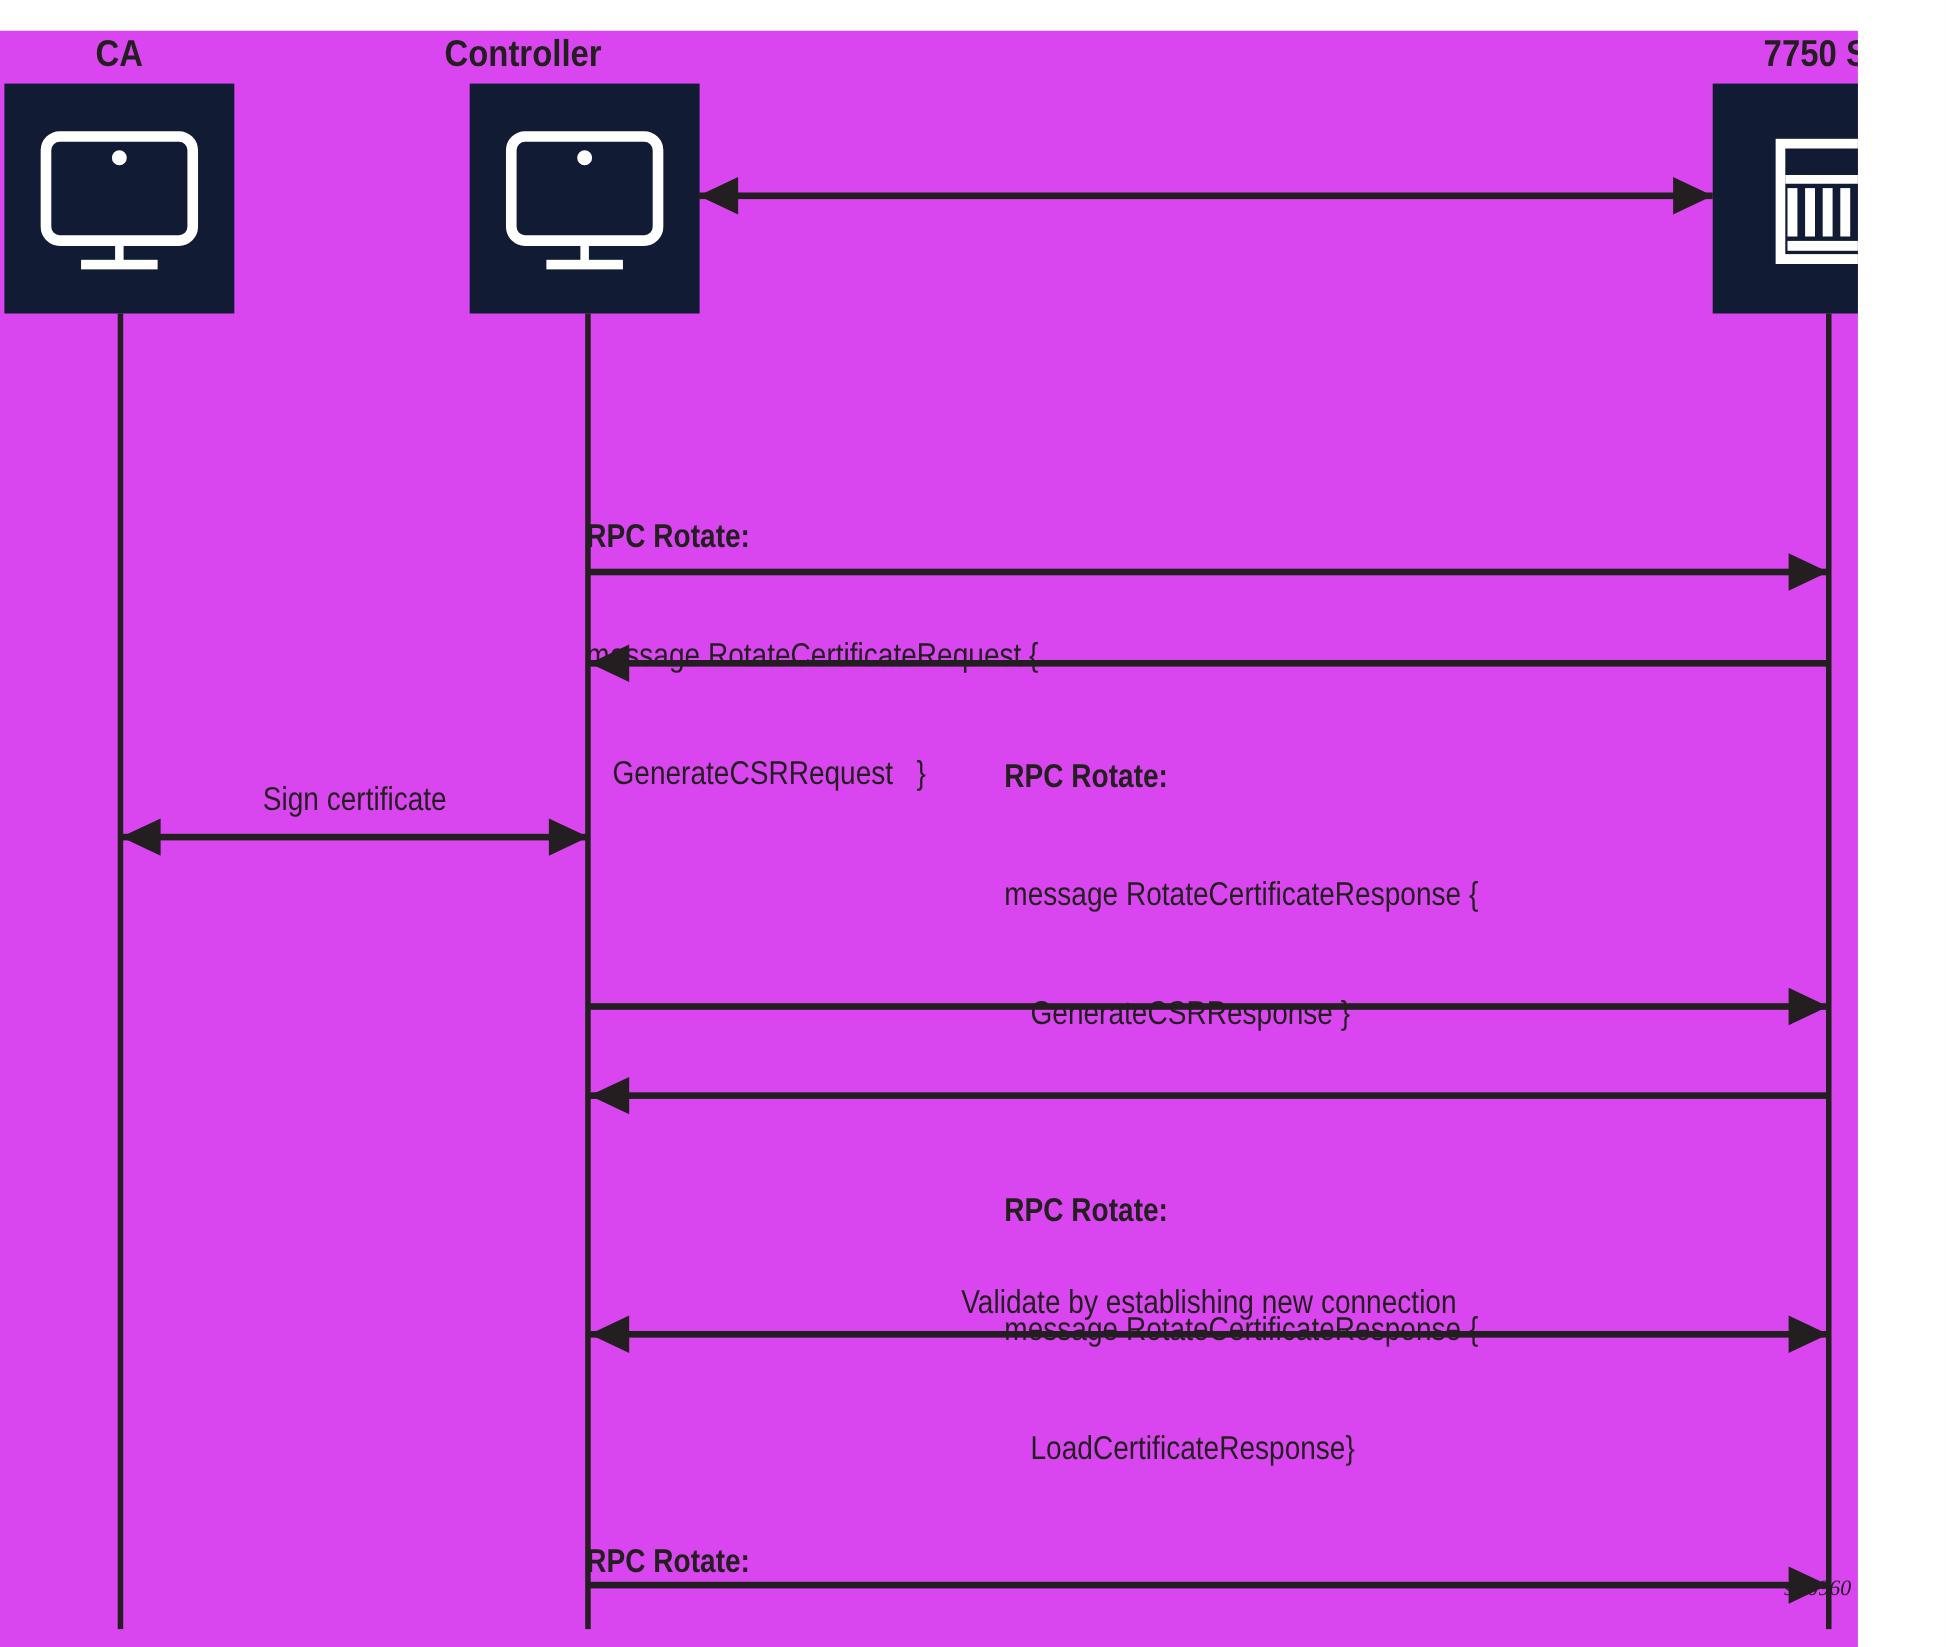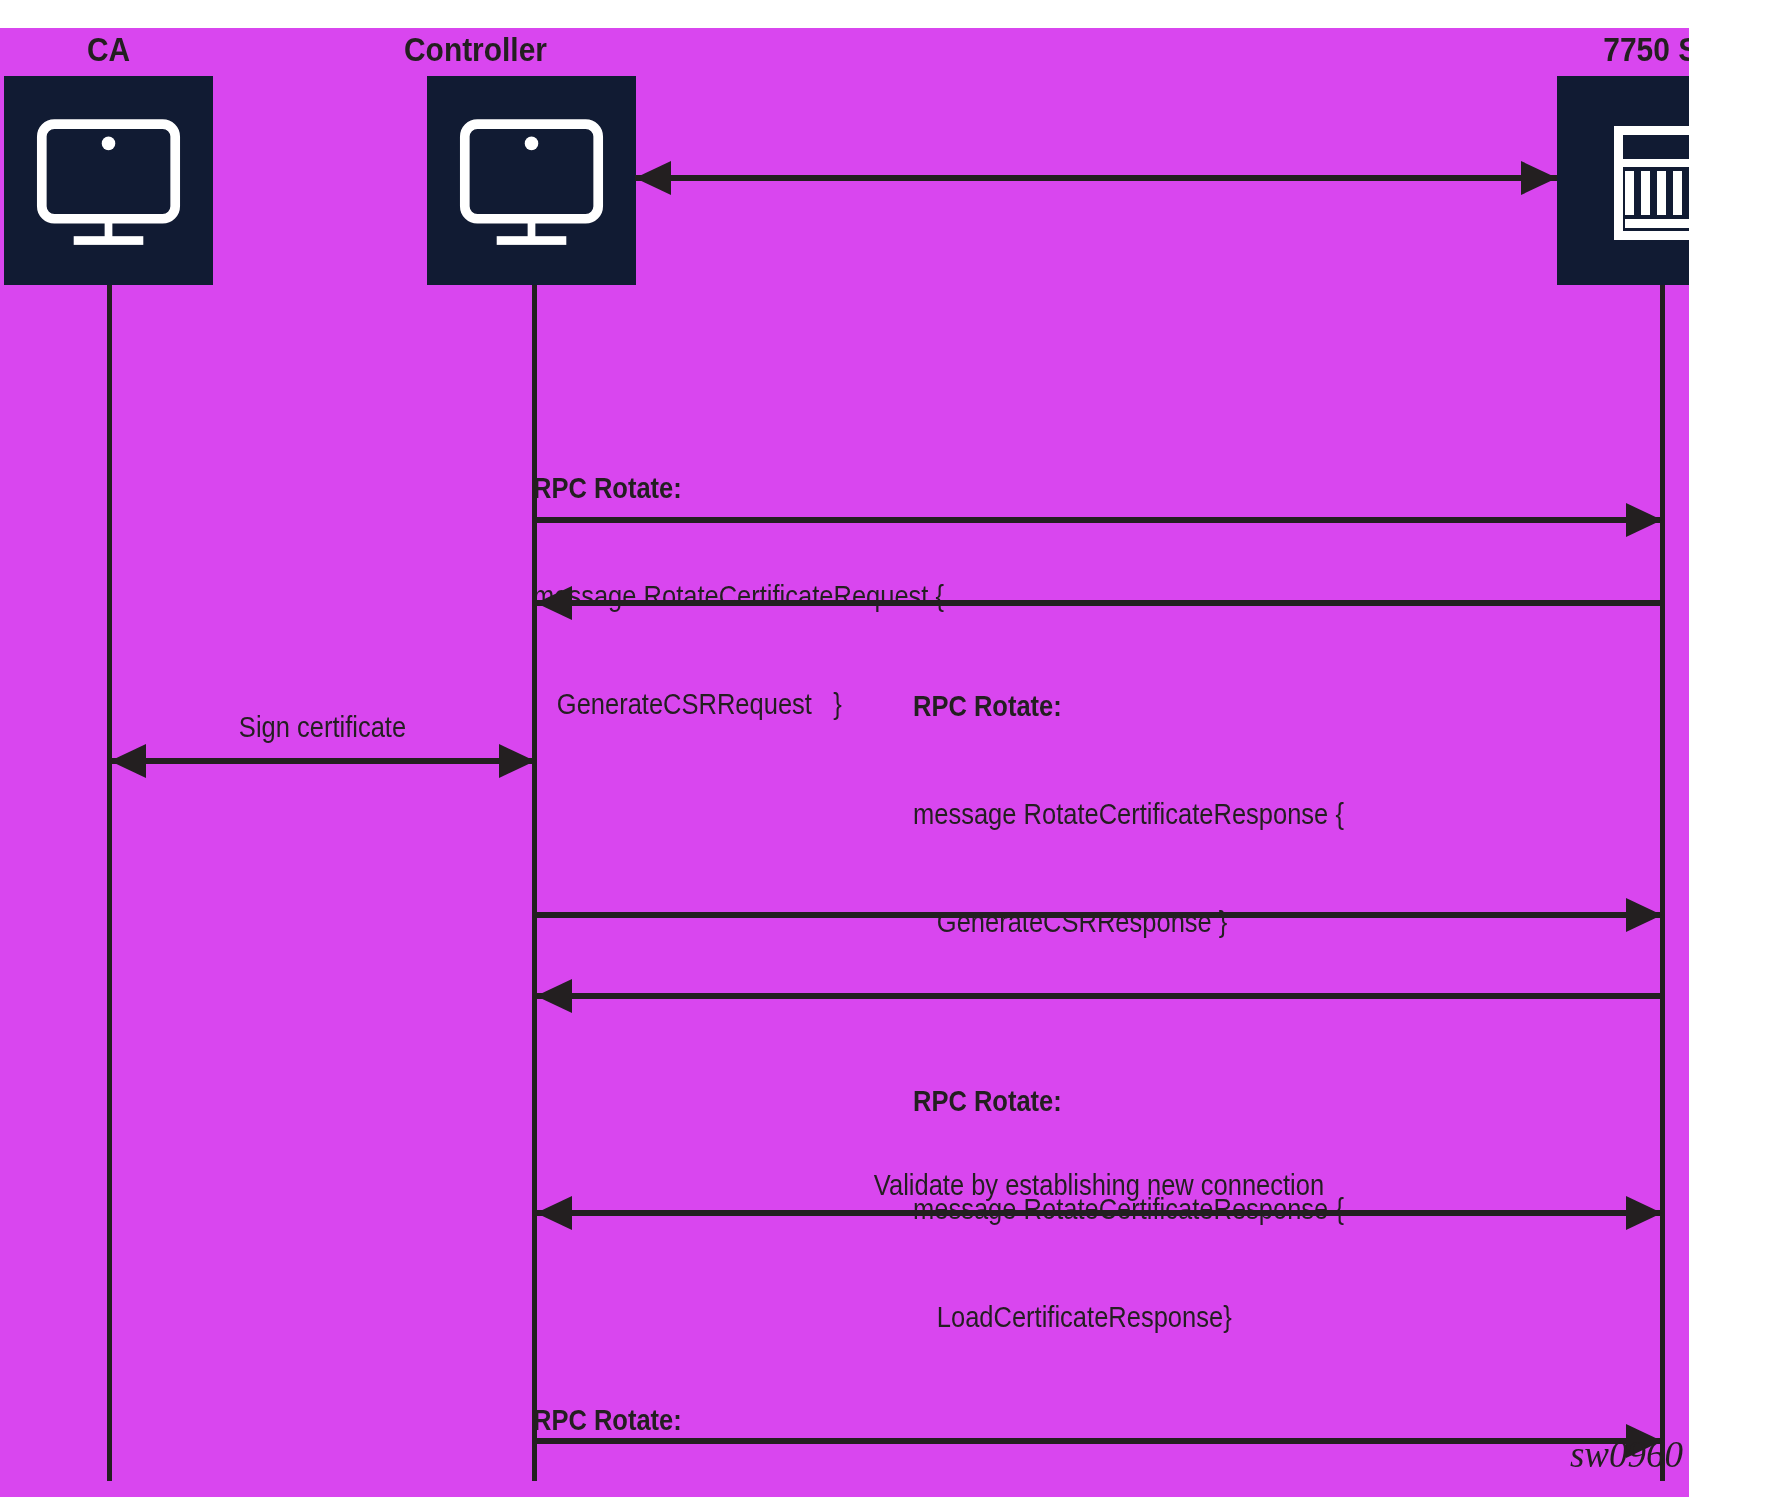--- a/index.html
+++ b/index.html
@@ -77,21 +77,21 @@
     white-space: pre;
     transform: scaleX(0.85);
     transform-origin: center top;
   }
   .figure-code {
     position: absolute;
     right: 6px;
     top: 1405px;
     font-family: "Liberation Serif", serif;
     font-style: italic;
-    font-size: 37px;
+    font-size: 20px;
   }
 </style>
 </head>
 <body>
 
 <div id="canvas">
 
   <div class="actor-label centered" style="left:4px; width:209px;">CA</div>
   <div class="actor-box" style="left:4px;">
     <svg width="145" height="135" viewBox="0 0 150 135" style="left:32px; top:40px;">

